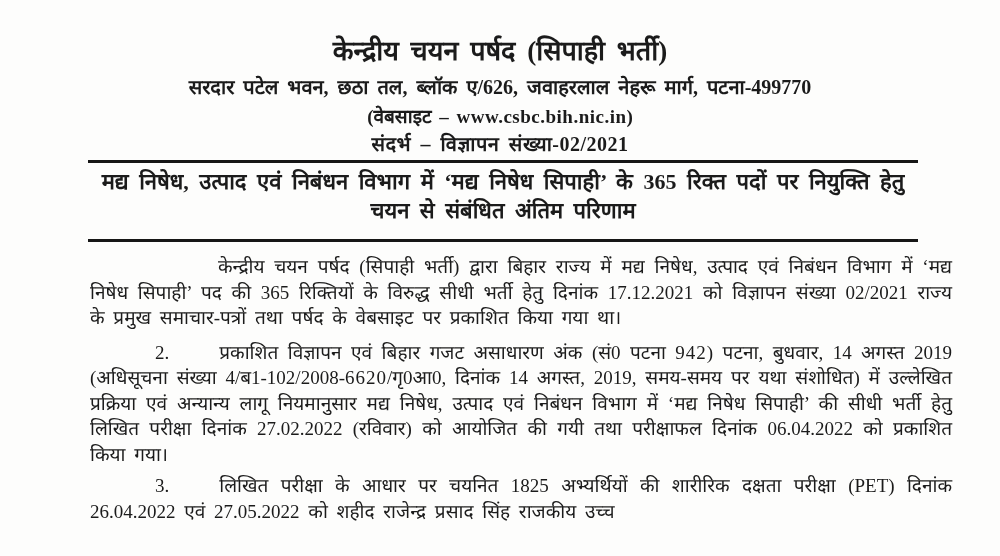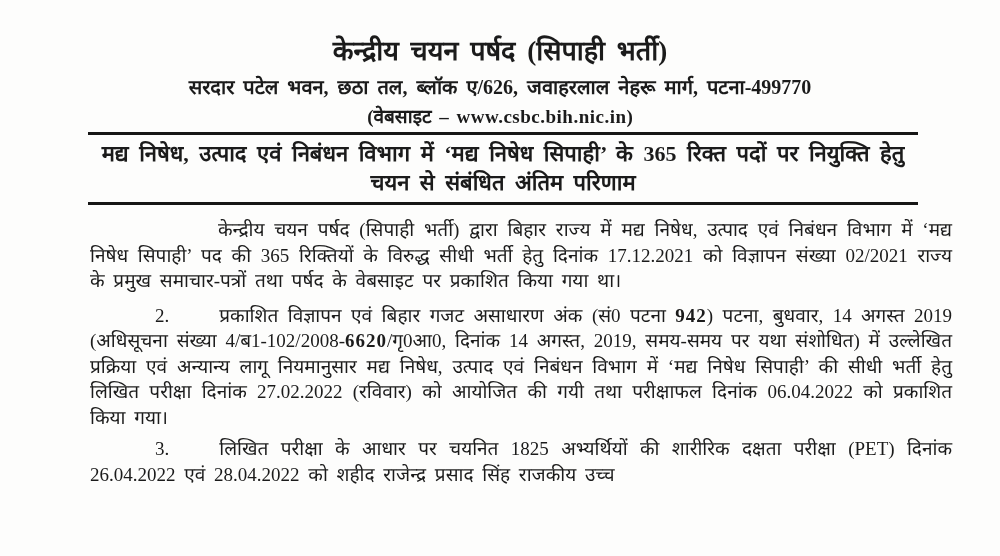--- a/index.html
+++ b/index.html
@@ -52,53 +52,54 @@
     font-size: 20px;
     line-height: 25px;
     font-weight: bold;
     word-spacing: 4px;
     letter-spacing: 0.5px;
   }
   .headline-box {
     margin: 3px 82px 0 88px;
     border-top: 3px solid #161616;
     border-bottom: 3px solid #161616;
-    padding: 4px 6px 5px 6px;
+    padding: 4px 6px 14px 6px;
     text-align: center;
     font-size: 22px;
     line-height: 29px;
     font-weight: bold;
     word-spacing: 5px;
   }
   .para {
     margin: 8px 48px 0 90px;
     font-size: 19px;
     line-height: 25.5px;
     text-align: justify;
     word-spacing: 4px;
   }
   .p1 { margin-top: 12px; text-indent: 128px; }
   .p2 { margin-top: 9px;  text-indent: 65px; }
   .p3 { margin-top: 6px;  text-indent: 65px; }
   .num-gap { display: inline-block; width: 50px; }
-  .bold-num { font-weight: bold; letter-spacing: 1px; }
+  .bold-num { font-weight: normal; letter-spacing: 1px; }
 </style>
 </head>
 <body>
 
 <div class="page">
 
   <div class="org-title center">केन्द्रीय चयन पर्षद (सिपाही भर्ती)</div>
 
   <div class="org-address center">सरदार पटेल भवन, छठा तल, ब्लॉक ए/626, जवाहरलाल नेहरू मार्ग, पटना-499770</div>
 
   <div class="website-line center"><span>(वेबसाइट – </span><span class="website-url">www.csbc.bih.nic.in</span><span>)</span></div>
 
+  <div class="reference-line center">संदर्भ – विज्ञापन संख्या-02/2021</div>
 
   <div class="headline-box">मद्य निषेध, उत्पाद एवं निबंधन विभाग में ‘मद्य निषेध सिपाही’ के 365 रिक्त पदों पर नियुक्ति हेतु चयन से संबंधित अंतिम परिणाम</div>
 
   <p class="para p1">केन्द्रीय चयन पर्षद (सिपाही भर्ती) द्वारा बिहार राज्य में मद्य निषेध, उत्पाद एवं निबंधन विभाग में ‘मद्य निषेध सिपाही’ पद की 365 रिक्तियों के विरुद्ध सीधी भर्ती हेतु दिनांक 17.12.2021 को विज्ञापन संख्या 02/2021 राज्य के प्रमुख समाचार-पत्रों तथा पर्षद के वेबसाइट पर प्रकाशित किया गया था।</p>
 
   <p class="para p2"><span>2.</span><span class="num-gap"></span><span>प्रकाशित विज्ञापन एवं बिहार गजट असाधारण अंक (सं0 पटना </span><span class="bold-num">942</span><span>) पटना, बुधवार, 14 अगस्त 2019 (अधिसूचना संख्या 4/ब1-102/2008-</span><span class="bold-num">6620</span><span>/गृ0आ0, दिनांक 14 अगस्त, 2019, समय-समय पर यथा संशोधित) में उल्लेखित प्रक्रिया एवं अन्यान्य लागू नियमानुसार मद्य निषेध, उत्पाद एवं निबंधन विभाग में ‘मद्य निषेध सिपाही’ की सीधी भर्ती हेतु लिखित परीक्षा दिनांक 27.02.2022 (रविवार) को आयोजित की गयी तथा परीक्षाफल दिनांक 06.04.2022 को प्रकाशित किया गया।</span></p>
 
-  <p class="para p3"><span>3.</span><span class="num-gap"></span><span>लिखित परीक्षा के आधार पर चयनित 1825 अभ्यर्थियों की शारीरिक दक्षता परीक्षा (PET) दिनांक 26.04.2022 एवं 28.04.2022 को शहीद राजेन्द्र प्रसाद सिंह राजकीय उच्च</span></p>
+  <p class="para p3"><span>3.</span><span class="num-gap"></span><span>लिखित परीक्षा के आधार पर चयनित 1825 अभ्यर्थियों की शारीरिक दक्षता परीक्षा (PET) दिनांक 26.04.2022 एवं 27.05.2022 को शहीद राजेन्द्र प्रसाद सिंह राजकीय उच्च</span></p>
 
 </div>
 
 </body></html>

